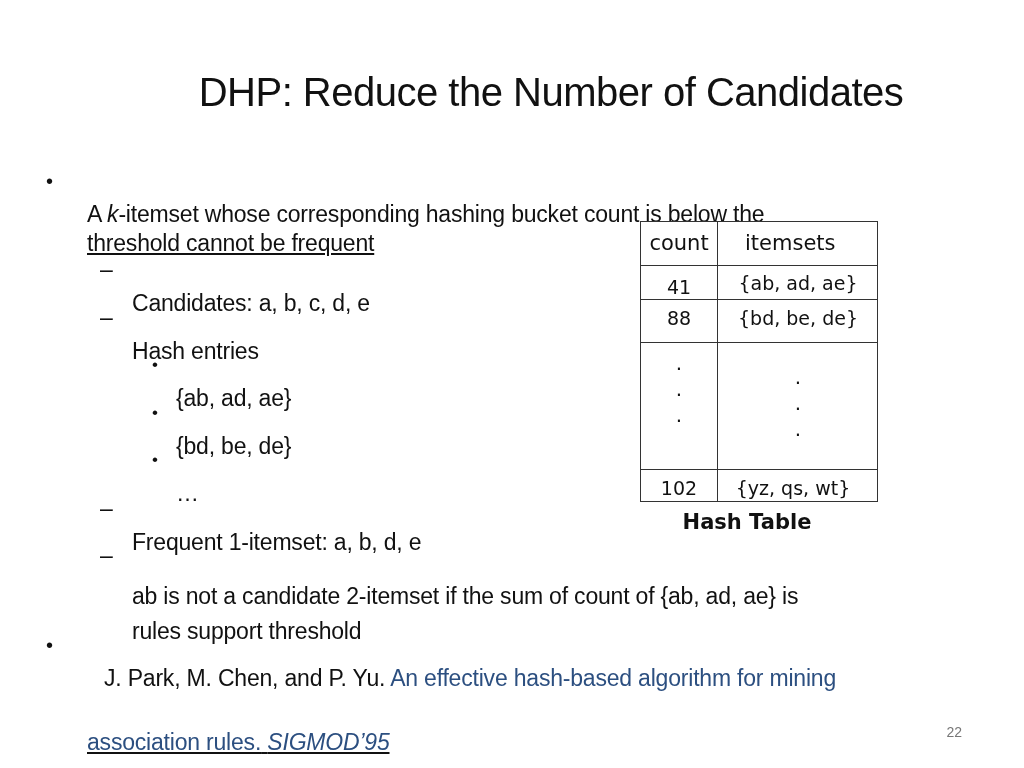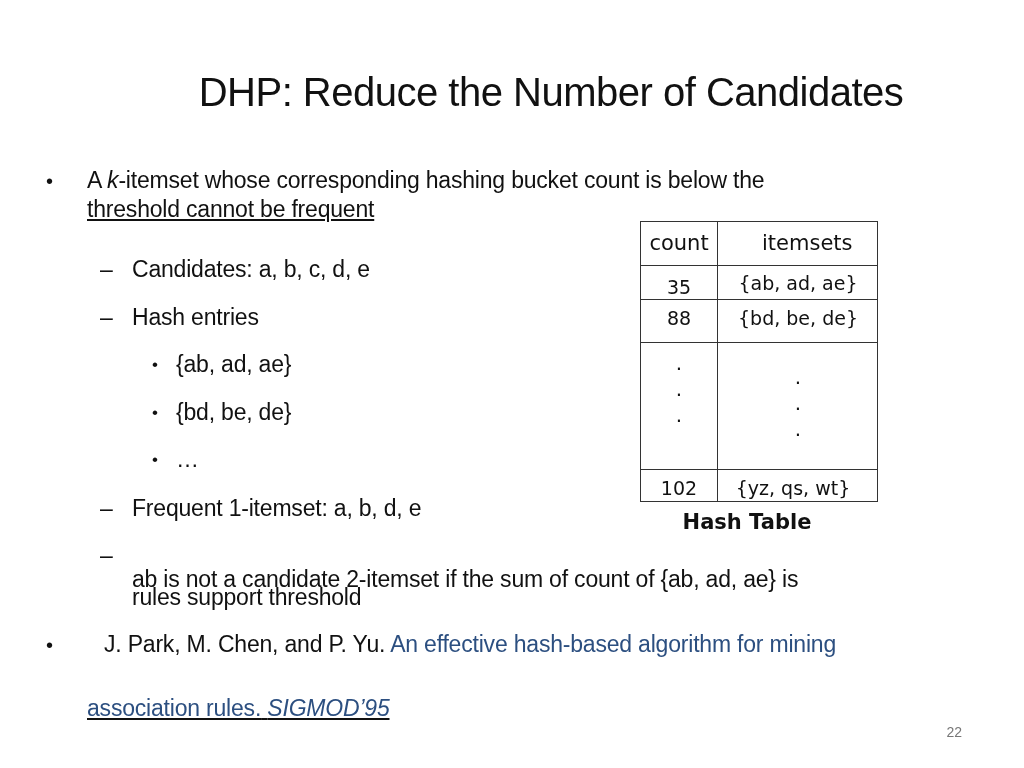--- a/index.html
+++ b/index.html
@@ -4,21 +4,21 @@
 <style>
   html, body { margin: 0; padding: 0; }
   body {
     width: 1024px; height: 768px; background: #ffffff; position: relative; overflow: hidden;
     font-family: "Liberation Sans", "DejaVu Sans", sans-serif; color: #111111;
   }
   .title {
     position: absolute; left: 0; width: 1024px; top: 70px; text-align: center;
     font-size: 40px; letter-spacing: -0.5px; color: #111; padding-left: 39px;
   }
-  .line { position: absolute; font-size: 23px; white-space: nowrap; letter-spacing: -0.2px; }
+  .line { position: absolute; font-size: 23px; white-space: nowrap; letter-spacing: -0.2px; margin-top: 34px; }
   .bullet-dot { position: absolute; font-size: 20px; }
   .dash { position: absolute; font-size: 23px; }
   .link { color: #2c4f80; }
   .ital { font-style: italic; }
   .hash-table {
     position: absolute; left: 640px; top: 221px; width: 238px; height: 281px;
     border: 1px solid #333; box-sizing: border-box;
     font-family: "DejaVu Sans", sans-serif;
   }
   .hash-table .vline { position: absolute; left: 76px; top: 0; bottom: 0; border-left: 1px solid #333; }
@@ -53,42 +53,42 @@
   <div class="line" style="left:176px; top:351px;">{ab, ad, ae}</div>
   <span class="bullet-dot" style="left:152px; top:403px; font-size:17px;">•</span>
   <div class="line" style="left:176px; top:399px;">{bd, be, de}</div>
   <span class="bullet-dot" style="left:152px; top:450px; font-size:17px;">•</span>
   <div class="line" style="left:176px; top:446px;">…</div>
 
   <span class="dash" style="left:100px; top:495px;">–</span>
   <div class="line" style="left:132px; top:495px;">Frequent 1-itemset: a, b, d, e</div>
 
   <span class="dash" style="left:100px; top:542px;">–</span>
-  <div class="line" style="left:132px; top:566px;">ab is not a candidate 2-itemset if the sum of count of {ab, ad, ae} is</div>
+  <div class="line" style="left:132px; top:549px;">ab is not a candidate 2-itemset if the sum of count of {ab, ad, ae} is</div>
   <div class="line" style="left:132px; top:584px;">rules support threshold</div>
 
   <span class="bullet-dot" style="left:46px; top:634px;">•</span>
   <div class="line" style="left:104px; top:631px;">
     <span>J. Park, M. Chen, and P. Yu. </span><span class="link">An effective hash-based algorithm for mining</span>
   </div>
   <div class="line" style="left:87px; top:695px;text-decoration:underline;">
     <span class="link">association rules.</span> <span class="link ital">SIGMOD’95</span>
   </div>
 
   <div class="hash-table">
     <div class="vline"></div>
     <div class="hline" style="top:43px;"></div>
     <div class="hline" style="top:77px;"></div>
     <div class="hline" style="top:120px;"></div>
     <div class="hline" style="top:247px;"></div>
 
     <div class="cell" style="left:0; width:76px; top:9px; font-size:21px;">count</div>
-    <div class="cell" style="left:101px; width:150px; top:9px; font-size:21px; text-align:left; padding-left:20px; box-sizing:border-box;">itemsets</div>
+    <div class="cell" style="left:84px; width:150px; top:9px; font-size:21px; text-align:left; padding-left:20px; box-sizing:border-box;">itemsets</div>
 
-    <div class="cell" style="left:0; width:76px; top:54px;">35</div>
+    <div class="cell" style="left:0; width:76px; top:54px;">41</div>
     <div class="cell" style="left:77px; width:160px; top:50px;">{ab, ad, ae}</div>
 
     <div class="cell" style="left:0; width:76px; top:85px;">88</div>
     <div class="cell" style="left:77px; width:160px; top:85px;">{bd, be, de}</div>
 
     <div class="dots" style="left:0; width:76px; top:128px;">.<br>.<br>.</div>
     <div class="dots" style="left:77px; width:160px; top:142px;">.<br>.<br>.</div>
 
     <div class="cell" style="left:0; width:76px; top:255px;">102</div>
     <div class="cell" style="left:77px; width:150px; top:255px;">{yz, qs, wt}</div>

